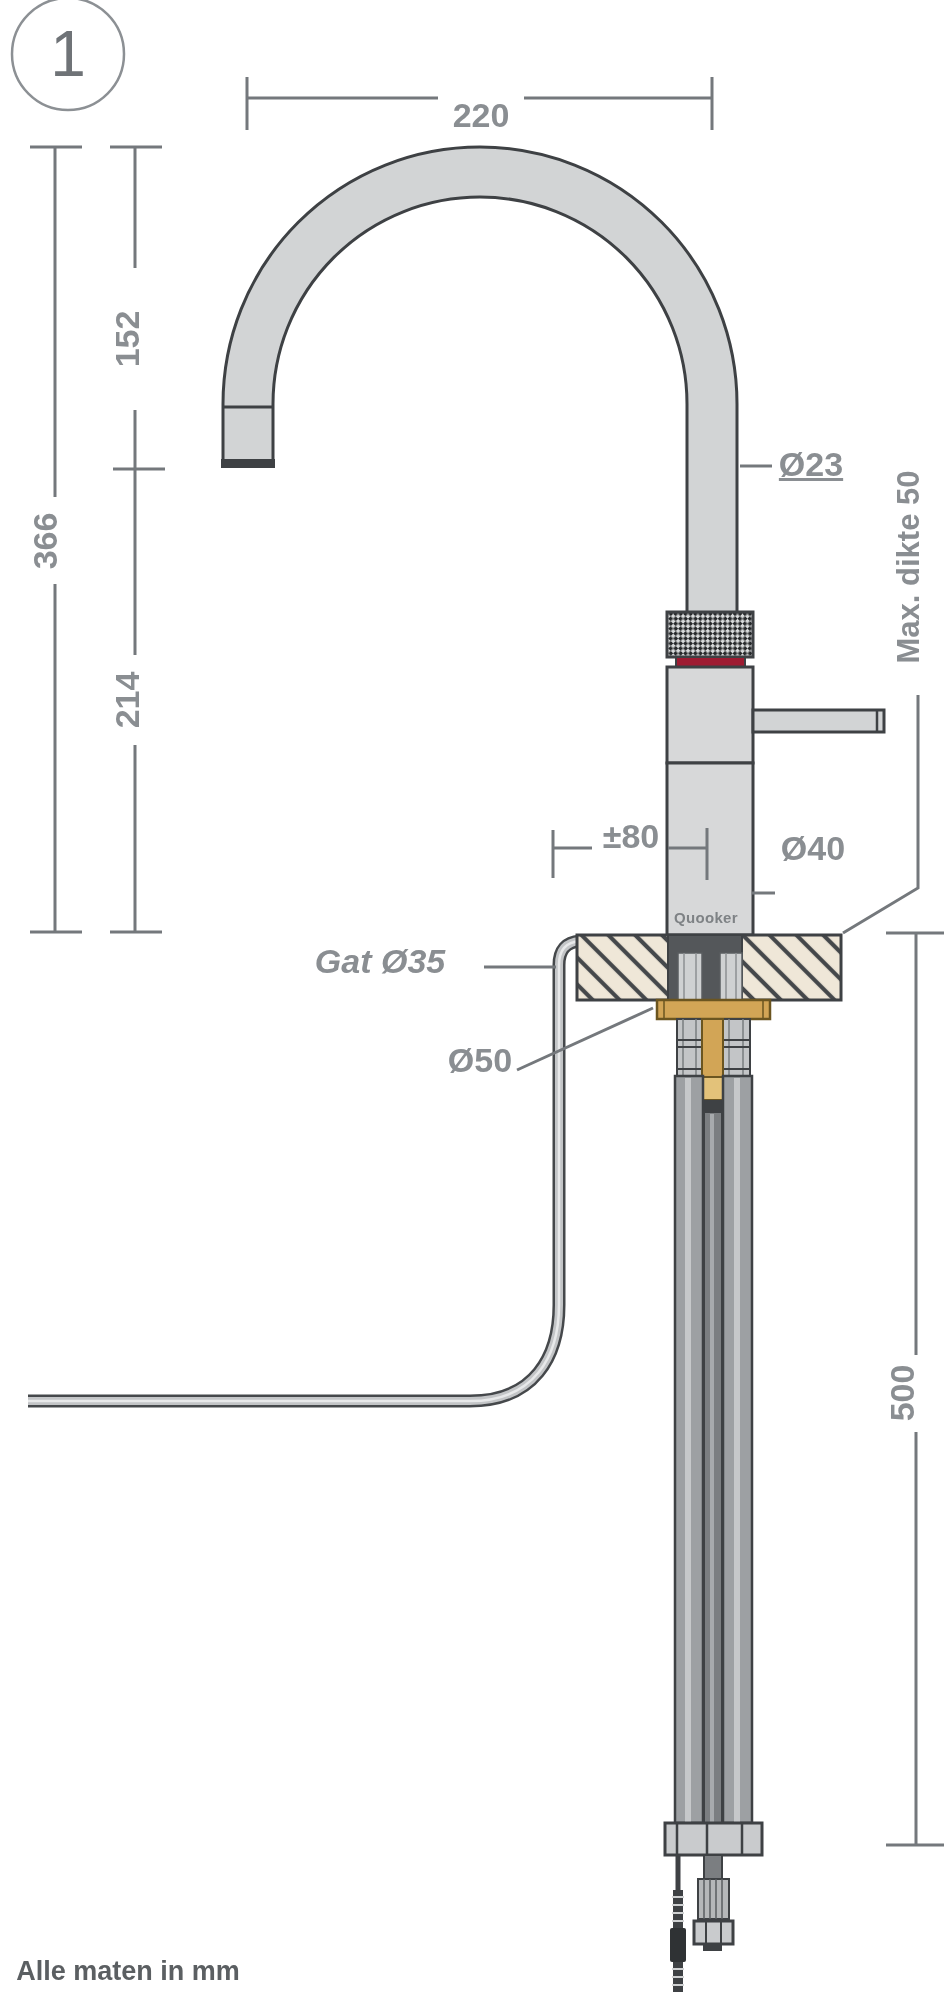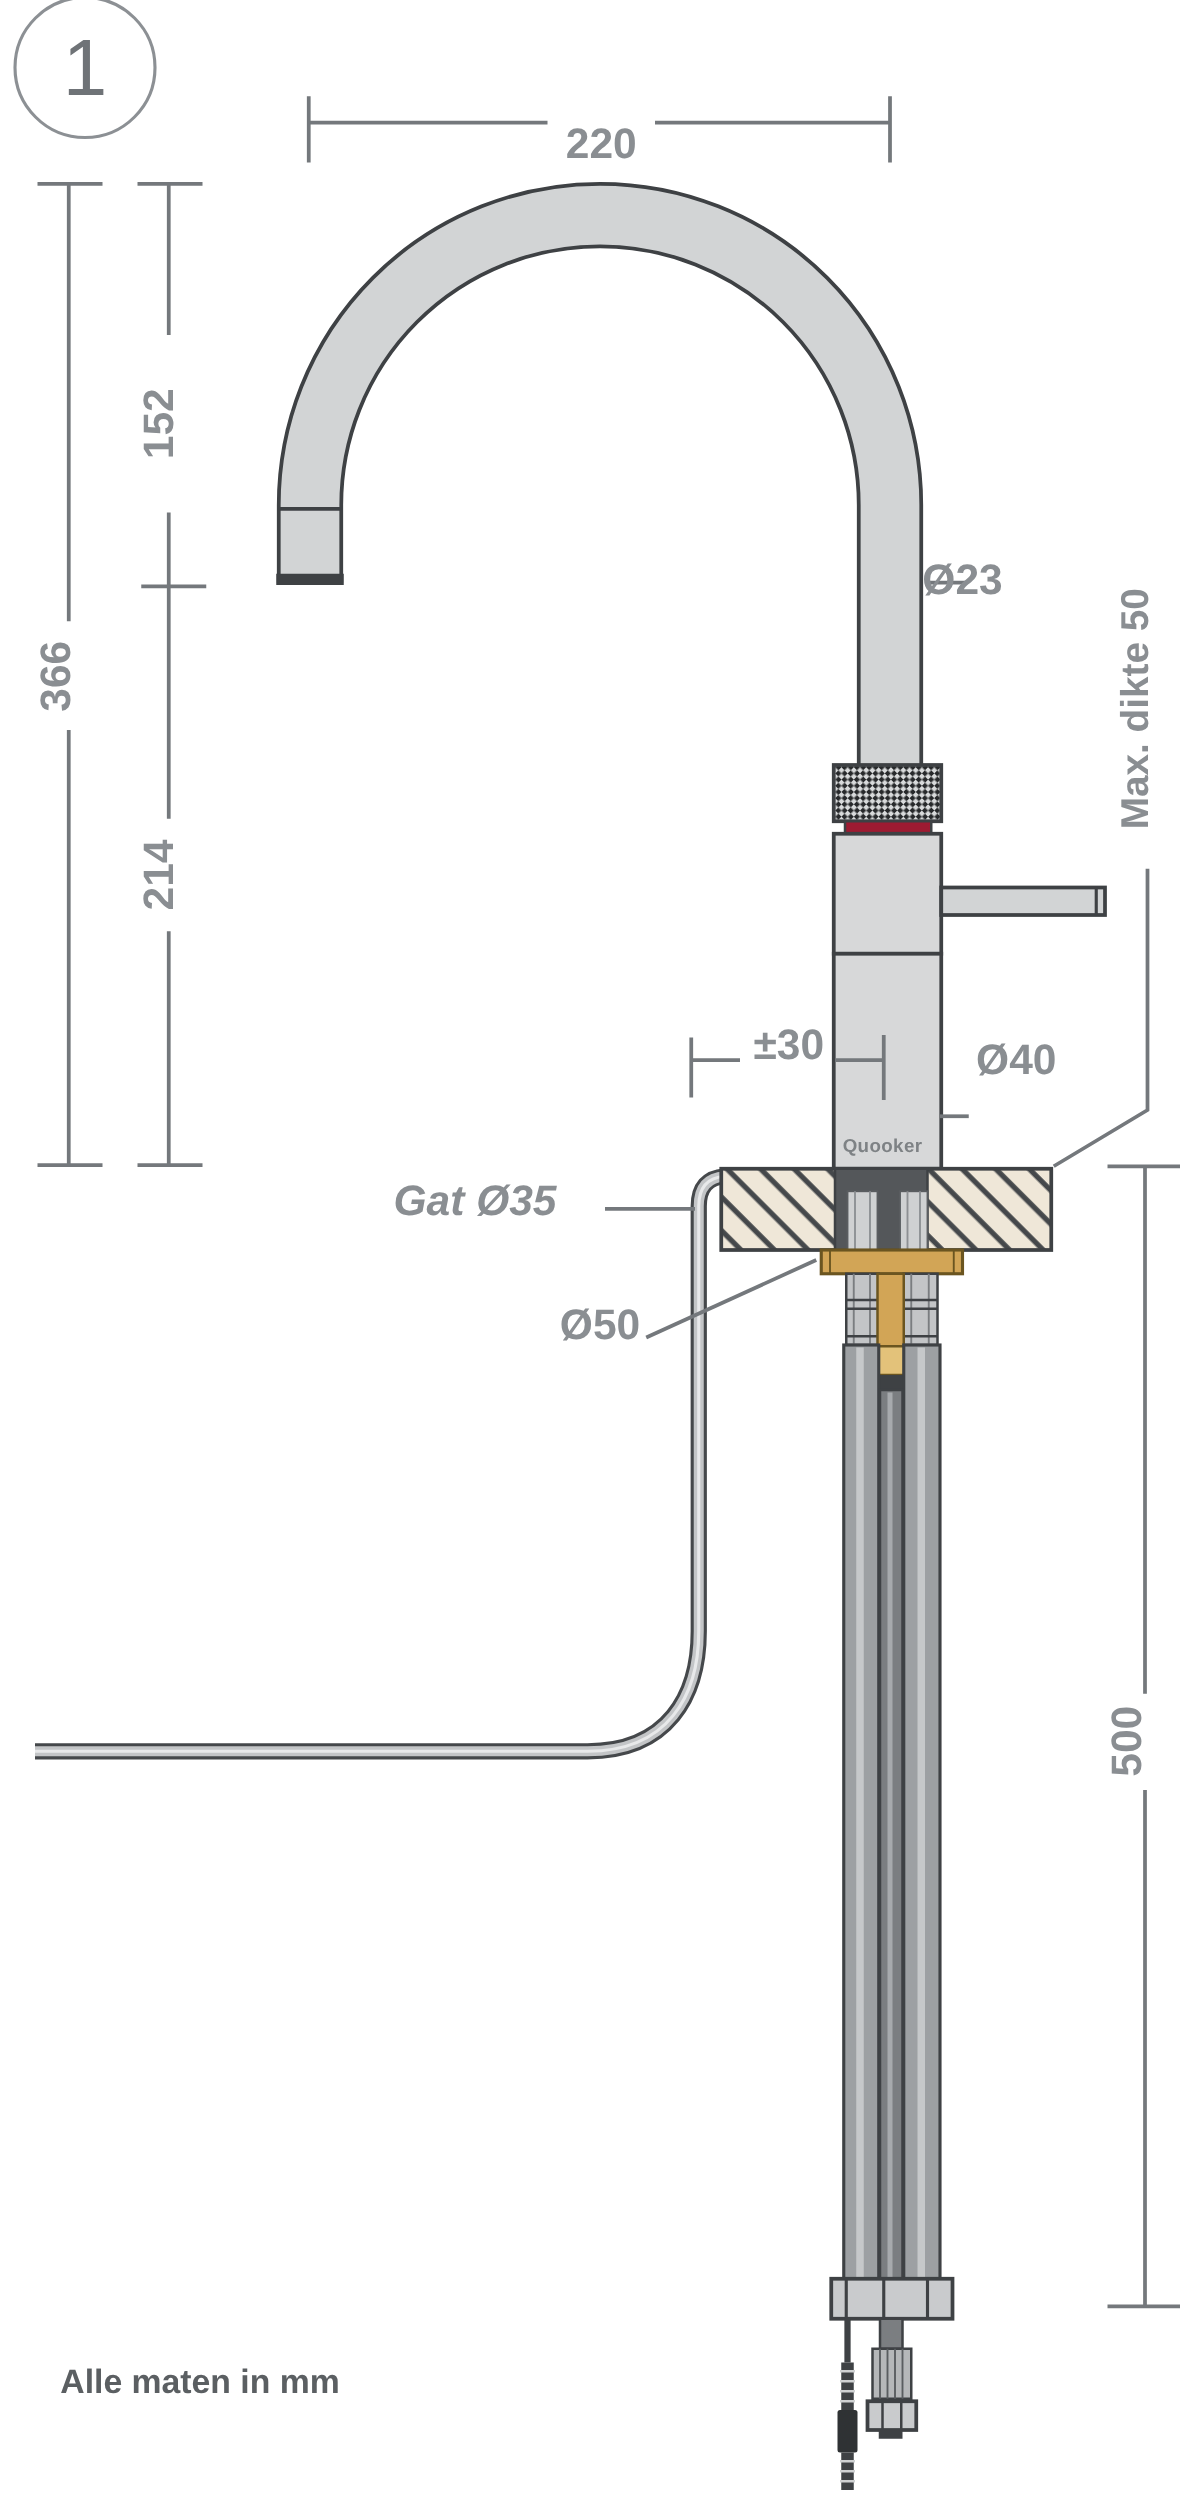--- a/index.html
+++ b/index.html
@@ -158,23 +158,23 @@
     </g>
   </svg>
 
   <div class="lbl fig" style="left:68px;top:54px;">1</div>
 
   <div class="lbl" style="left:481px;top:115px;">220</div>
   <div class="lbl rot" style="left:127px;top:339px;">152</div>
   <div class="lbl rot" style="left:45px;top:541px;">366</div>
   <div class="lbl rot" style="left:127px;top:700px;">214</div>
 
-  <div class="lbl" style="left:770px;top:464px;">Ø23</div>
+  <div class="lbl" style="left:811px;top:464px;text-decoration:underline;">Ø23</div>
   <div class="lbl rot small" style="left:908px;top:567px;">Max. dikte 50</div>
-  <div class="lbl" style="left:631px;top:836px;">±30</div>
+  <div class="lbl" style="left:631px;top:836px;">±80</div>
   <div class="lbl" style="left:813px;top:848px;">Ø40</div>
   <div class="lbl brand" style="left:706px;top:917px;">Quooker</div>
   <div class="lbl" style="left:380px;top:961px;font-style:italic;">Gat Ø35</div>
   <div class="lbl" style="left:480px;top:1060px;">Ø50</div>
   <div class="lbl rot" style="left:902px;top:1393px;">500</div>
 
-  <div class="lbl footer" style="left:128px;top:1906px;margin-left:32px;">Alle maten in mm</div>
+  <div class="lbl footer" style="left:128px;top:1971px;">Alle maten in mm</div>
 </div>
 
 </body></html>

